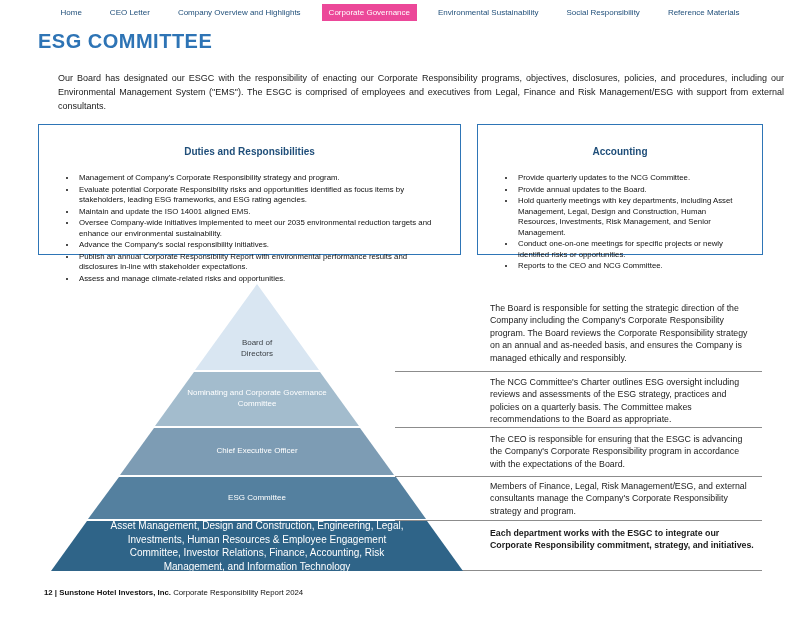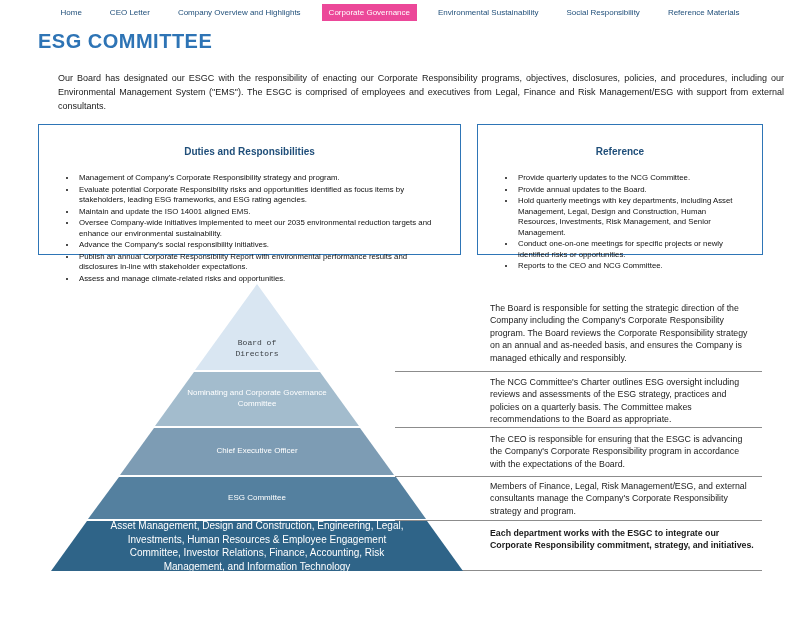--- a/index.html
+++ b/index.html
@@ -73,21 +73,21 @@
     position:absolute;left:51px;top:284px;width:412px;height:287px;z-index:2;
   }
   .pyr-level{
     position:absolute;left:0;width:412px;
     display:flex;justify-content:center;align-items:center;
     text-align:center;
   }
   .pl0{top:0;height:86px;background:#D9E6F2;
        clip-path:polygon(206px 0px,144px 86px,268px 86px);
        align-items:flex-end;padding-bottom:0;box-sizing:border-box;}
-  .pl0 .pyr-label{color:#3a3f44;width:60px;padding-bottom:10px;font-family:Liberation Mono, monospace;}
+  .pl0 .pyr-label{color:#3a3f44;width:60px;padding-bottom:10px;}
   .pl1{top:88px;height:54px;background:#A3BCCD;
        clip-path:polygon(143px 0px,269px 0px,308px 54px,104px 54px);}
   .pl1 .pyr-label{width:140px;}
   .pl2{top:144px;height:47px;background:#7D9CB4;
        clip-path:polygon(103px 0px,309px 0px,343px 47px,69px 47px);}
   .pl3{top:193px;height:42px;background:#54809F;
        clip-path:polygon(68px 0px,345px 0px,375px 42px,37px 42px);}
   .pl4{top:237px;height:50px;background:#2F6488;
        clip-path:polygon(36px 0px,376px 0px,412px 50px,0px 50px);}
   .pl4 .pyr-label{width:312px;font-size:10px;line-height:1.35;}
@@ -135,21 +135,21 @@
       <li>Evaluate potential Corporate Responsibility risks and opportunities identified as focus items by stakeholders, leading ESG frameworks, and ESG rating agencies.</li>
       <li>Maintain and update the ISO 14001 aligned EMS.</li>
       <li>Oversee Company-wide initiatives implemented to meet our 2035 environmental reduction targets and enhance our environmental sustainability.</li>
       <li>Advance the Company's social responsibility initiatives.</li>
       <li>Publish an annual Corporate Responsibility Report with environmental performance results and disclosures in-line with stakeholder expectations.</li>
       <li>Assess and manage climate-related risks and opportunities.</li>
     </ul>
   </div>
 
   <div class="box operations">
-    <div class="box-title">Reference</div>
+    <div class="box-title">Accounting</div>
     <ul class="bullets">
       <li>Provide quarterly updates to the NCG Committee.</li>
       <li>Provide annual updates to the Board.</li>
       <li>Hold quarterly meetings with key departments, including Asset Management, Legal, Design and Construction, Human Resources, Investments, Risk Management, and Senior Management.</li>
       <li>Conduct one-on-one meetings for specific projects or newly identified risks or opportunities.</li>
       <li>Reports to the CEO and NCG Committee.</li>
     </ul>
   </div>
 
   <div class="rule-line rl-0"></div>
@@ -175,14 +175,17 @@
       <div class="pyr-label">Asset Management, Design and Construction, Engineering, Legal, Investments, Human Resources &amp; Employee Engagement Committee, Investor Relations, Finance, Accounting, Risk Management, and Information Technology</div>
     </div>
   </div>
 
   <div class="desc-block db-1">The NCG Committee's Charter outlines ESG oversight including reviews and assessments of the ESG strategy, practices and policies on a quarterly basis. The Committee makes recommendations to the Board as appropriate.</div>
   <div class="desc-block db-0">The Board is responsible for setting the strategic direction of the Company including the Company's Corporate Responsibility program. The Board reviews the Corporate Responsibility strategy on an annual and as-needed basis, and ensures the Company is managed ethically and responsibly.</div>
   <div class="desc-block db-2">The CEO is responsible for ensuring that the ESGC is advancing the Company's Corporate Responsibility program in accordance with the expectations of the Board.</div>
   <div class="desc-block db-3">Members of Finance, Legal, Risk Management/ESG, and external consultants manage the Company's Corporate Responsibility strategy and program.</div>
   <div class="desc-block db-4">Each department works with the ESGC to integrate our Corporate Responsibility commitment, strategy, and initiatives.</div>
 
+  <div class="footer">
+    <span class="bold">12 | Sunstone Hotel Investors, Inc.</span><span> Corporate Responsibility Report 2024</span>
+  </div>
 
 </div>
 
 </body></html>

